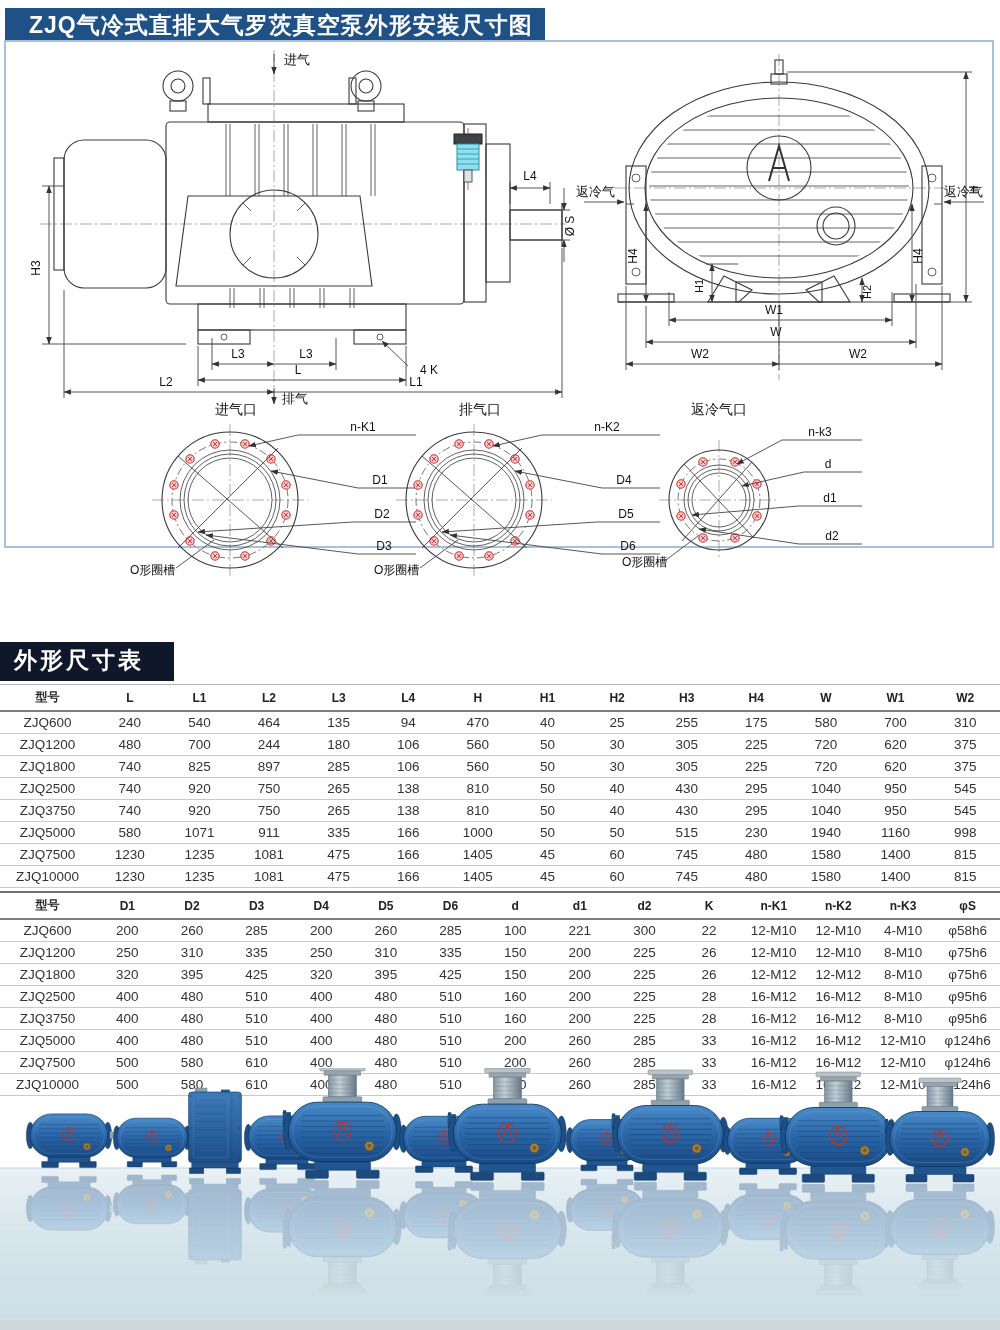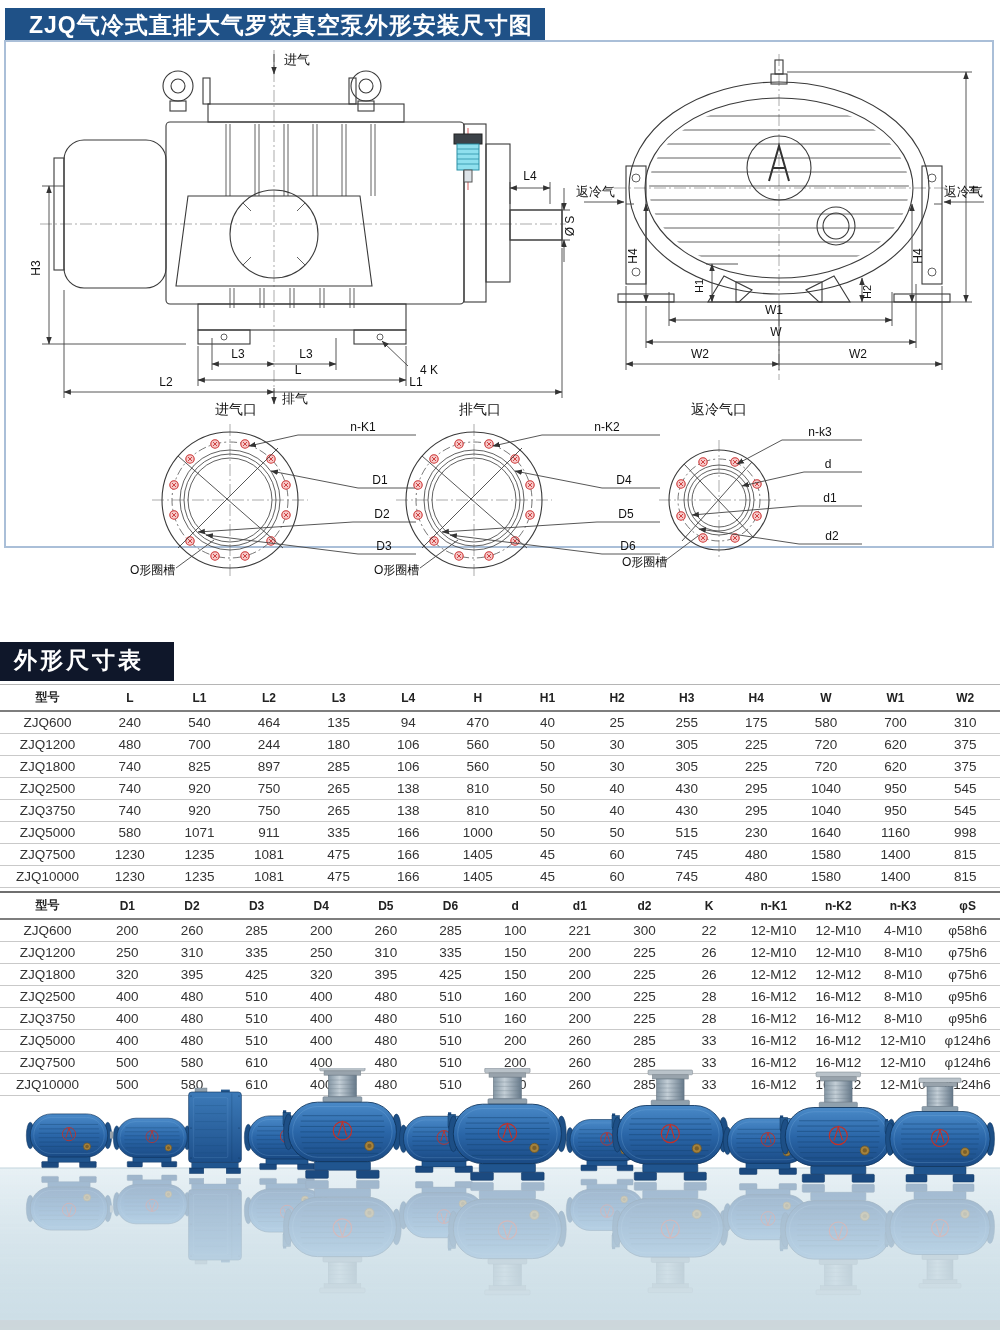--- a/index.html
+++ b/index.html
@@ -450,21 +450,21 @@
             <td>580</td>
             <td>1071</td>
             <td>911</td>
             <td>335</td>
             <td>166</td>
             <td>1000</td>
             <td>50</td>
             <td>50</td>
             <td>515</td>
             <td>230</td>
-            <td>1640</td>
+            <td>1940</td>
             <td>1160</td>
             <td>998</td>
           </tr>
           <tr>
             <td>ZJQ7500</td>
             <td>1230</td>
             <td>1235</td>
             <td>1081</td>
             <td>475</td>
             <td>166</td>

